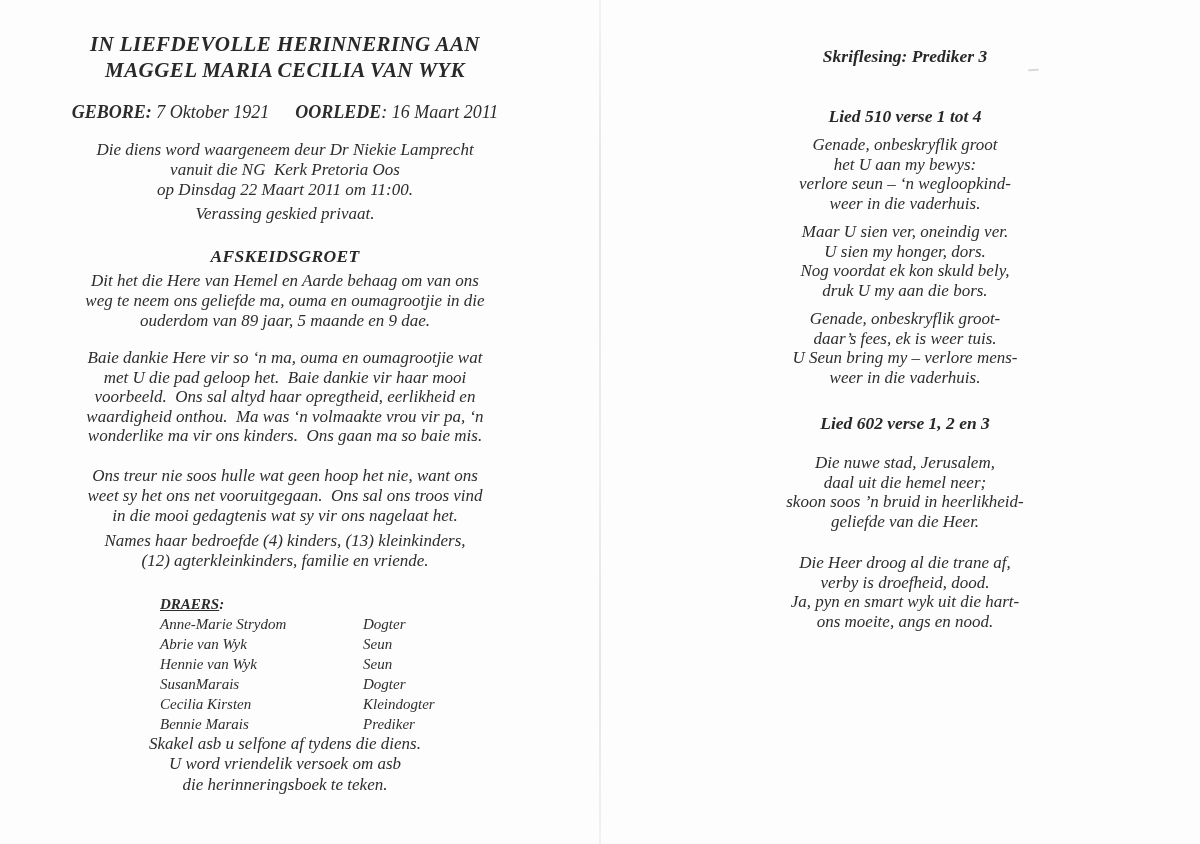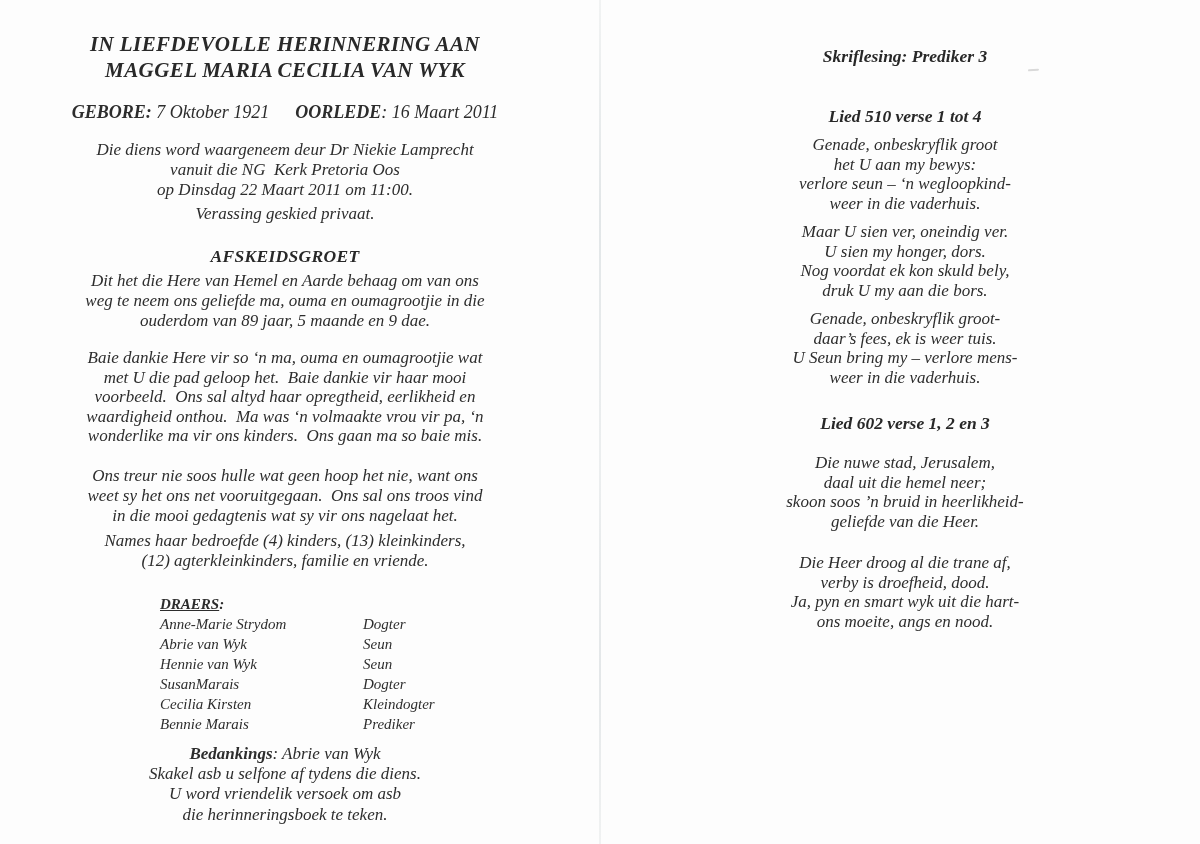--- a/index.html
+++ b/index.html
@@ -129,21 +129,20 @@
       <div class="drow">
           <span class="dname">Cecilia Kirsten</span>
           <span class="drole">Kleindogter</span>
         </div>
       <div class="drow">
           <span class="dname">Bennie Marais</span>
           <span class="drole">Prediker</span>
         </div>
     </div>
 
-    <p class="thanks"><b>Bedankings</b><span>: Abrie van Wyk</span></p>
 
     <p class="notes lines">Skakel asb u selfone af tydens die diens.
 U word vriendelik versoek om asb
 die herinneringsboek te teken.</p>
   </div>
 
   <div class="page right-page">
 
     <h2 class="subhead scripture">Skriflesing: Prediker 3</h2>
 

